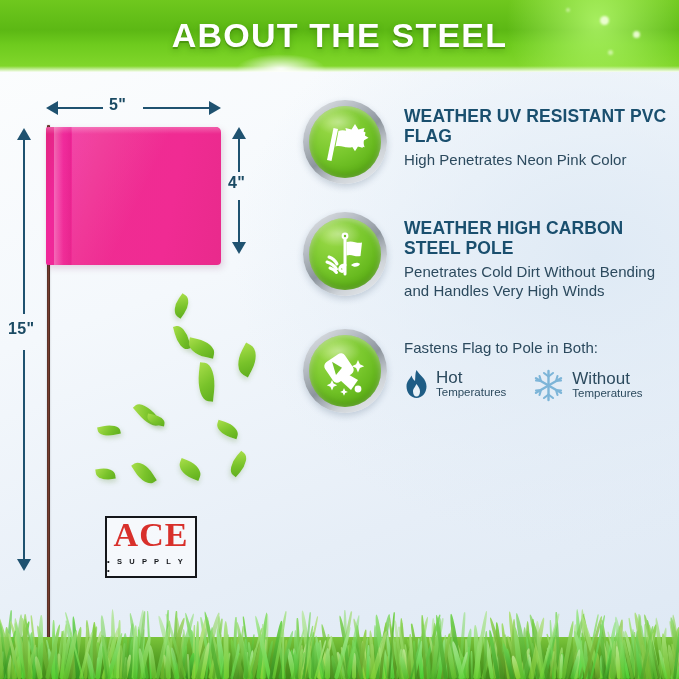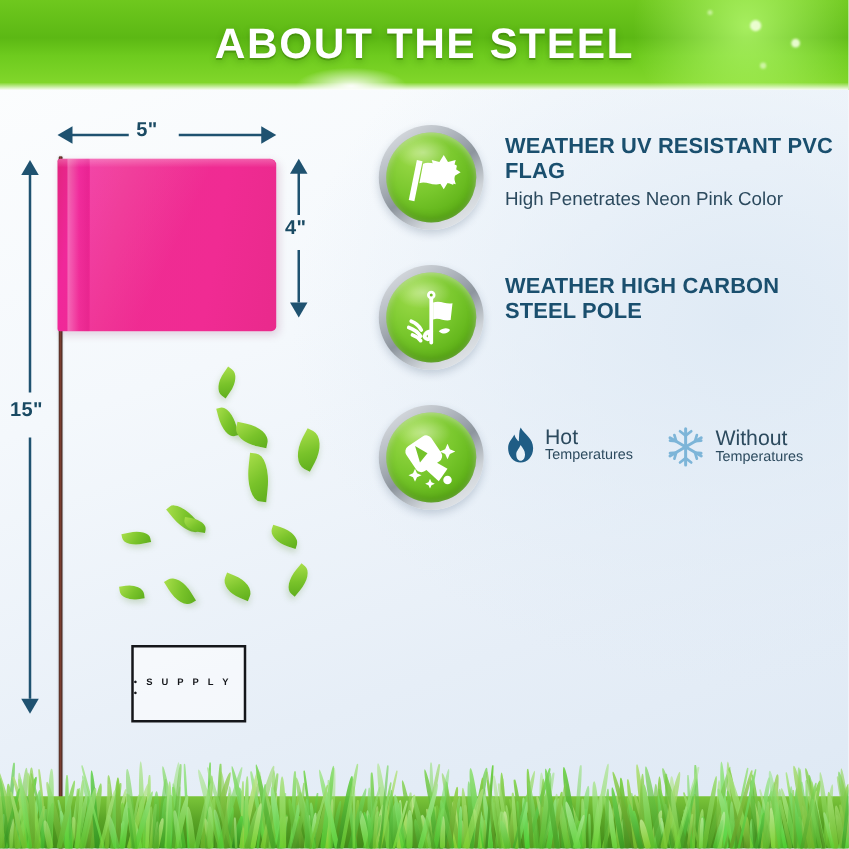--- a/index.html
+++ b/index.html
@@ -220,20 +220,21 @@
     <div class="leaf" style="left:147px;top:415px;width:18px;height:10px;transform:rotate(10deg);"></div>
     <div class="leaf" style="left:98px;top:425px;width:22px;height:11px;transform:rotate(-12deg);"></div>
     <div class="leaf" style="left:216px;top:423px;width:23px;height:13px;transform:rotate(18deg);"></div>
     <div class="leaf" style="left:137px;top:460px;width:14px;height:26px;transform:rotate(-32deg);"></div>
     <div class="leaf" style="left:178px;top:462px;width:24px;height:15px;transform:rotate(22deg);"></div>
     <div class="leaf" style="left:232px;top:452px;width:13px;height:24px;transform:rotate(40deg);"></div>
     <div class="leaf" style="left:96px;top:468px;width:19px;height:12px;transform:rotate(-8deg);"></div>
   </div>
 
   <div class="logo">
+    <div class="logo-ace">ACE</div>
     <div class="logo-supply">• S U P P L Y •</div>
   </div>
 
   <div class="features">
 
     <div class="feature" style="margin-bottom:28px;">
       <div class="badge">
         <div class="badge-inner"></div>
         <svg width="54" height="54" viewBox="0 0 54 54">
           <g fill="#ffffff">
@@ -262,39 +263,41 @@
             <path d="M27 38 C22 38 20.5 42.5 23 44 C25 45.2 26.5 43 25.5 41"></path>
           </g>
           <circle cx="27" cy="9" r="3.4" fill="#ffffff"></circle>
           <circle cx="27" cy="9" r="1.2" fill="#6fbe22"></circle>
           <path d="M28.5 15 C35 13 39 17 44 15.5 L42.5 29 C37.5 30.5 33.5 26.5 28.5 28.5z" fill="#ffffff"></path>
           <path d="M33 38 C37 34.5 41 35.5 42 37 C40.5 40 36 41 33 38z" fill="#ffffff"></path>
         </svg>
       </div>
       <div class="feature-text">
         <div class="feature-title">WEATHER HIGH CARBON STEEL POLE</div>
+        <div class="feature-sub">Penetrates Cold Dirt Without Bending and Handles Very High Winds</div>
       </div>
     </div>
 
     <div class="feature">
       <div class="badge">
         <div class="badge-inner"></div>
         <svg width="54" height="54" viewBox="0 0 54 54">
           <g fill="#ffffff">
             <rect x="9" y="12" width="24" height="24" rx="5" transform="rotate(-34 21 24)"></rect>
             <path d="M26 28 L40 36 L33 46 L22 36z"></path>
             <circle cx="40" cy="45" r="3.4"></circle>
             <path d="M40 16 l1.9 4.3 4.3 1.9 -4.3 1.9 -1.9 4.3 -1.9-4.3 -4.3-1.9 4.3-1.9z"></path>
             <path d="M14 36 l1.6 3.6 3.6 1.6 -3.6 1.6 -1.6 3.6 -1.6-3.6 -3.6-1.6 3.6-1.6z"></path>
             <path d="M26 44 l1.2 2.7 2.7 1.2 -2.7 1.2 -1.2 2.7 -1.2-2.7 -2.7-1.2 2.7-1.2z"></path>
           </g>
           <path d="M14.5 17.5 L24 24 L17.5 31z" fill="#74c32a" transform="rotate(-4 19 24)"></path>
         </svg>
       </div>
       <div class="feature-text">
+        <div class="feature-sub">Fastens Flag to Pole in Both:</div>
 
         <div class="temps">
           <div class="temp">
             <svg width="25" height="30" viewBox="0 0 25 30">
               <path d="M12.5 1 C16 7 22.5 9.5 22.5 17.5 C22.5 24 18 29 12.5 29 C7 29 2.5 24 2.5 17.5 C2.5 12 6 10 7.5 6.5 C8.5 10 10 11 11 12 C11.5 8 11 4 12.5 1z" fill="#1f5d85"></path>
               <path d="M12.5 15 C14.5 18 16 19.5 16 22.5 C16 25.5 14.5 27.5 12.5 27.5 C10.5 27.5 9 25.5 9 22.5 C9 20 10.5 19 12.5 15z" fill="#e8f1f7"></path>
             </svg>
             <div class="temp-text">
               <div class="big">Hot</div>
               <div class="small">Temperatures</div>

